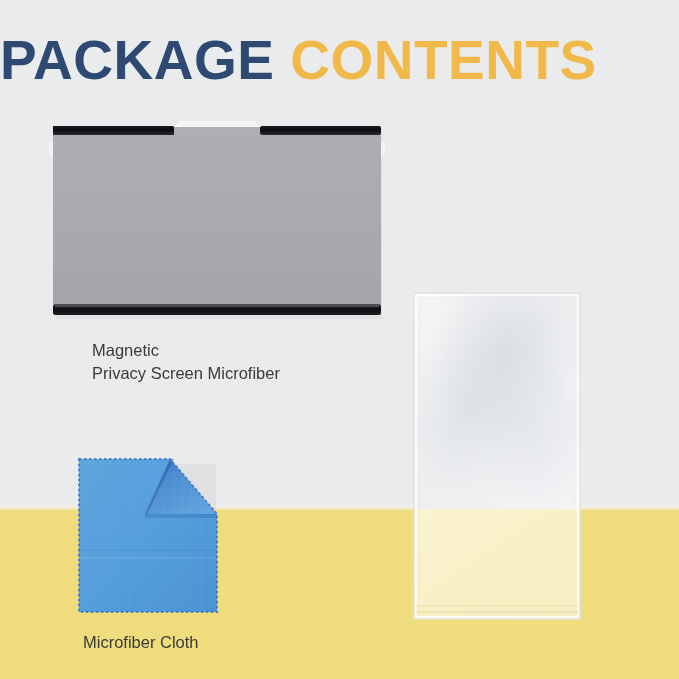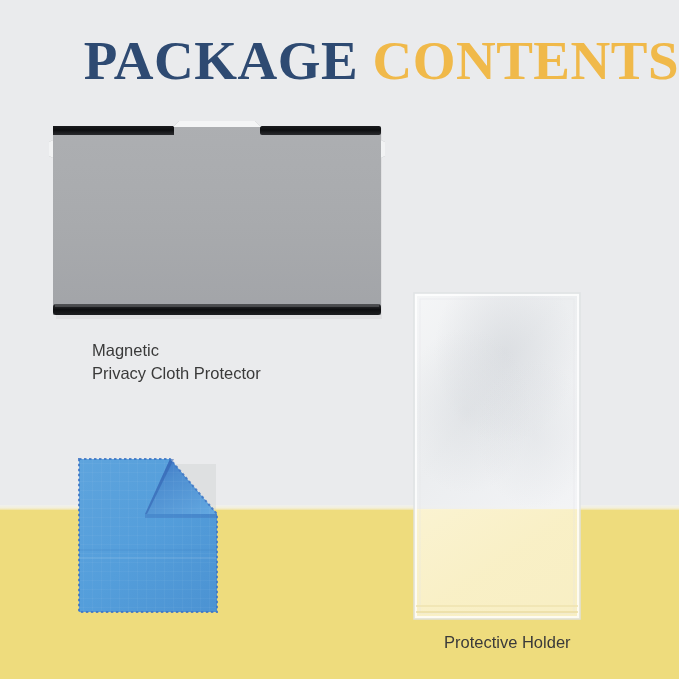--- a/index.html
+++ b/index.html
@@ -40,27 +40,27 @@
     left: 0; top: 505px;
     width: 679px; height: 5px;
     background: linear-gradient(to bottom, #eff0ef 0%, #f3efd9 60%, #efe2a0 100%);
   }
 
   
   .title {
     position: absolute;
     left: 0; top: 33px;
     width: 679px;
-    text-align: right;
+    text-align: left;
     font-size: 55px;
     font-weight: bold;
     letter-spacing: 0.5px;
     line-height: 1;
     white-space: nowrap;
-    font-family: Liberation Serif, serif;
+    font-family: Liberation Sans, sans-serif;
   }
   .title .w1 { color: #2e4a72; }
   .title .w2 { color: #f0b94a; }
 
   
   #protector {
     position: absolute;
     left: 48px;
     top: 118px;
     width: 338px;
@@ -165,21 +165,21 @@
       <rect x="7" y="186" width="324" height="3" fill="#76787b" opacity="0.45"></rect>
 
       <path d="M1,24 L5,22 L5,40 L1,38 Z" fill="#f2f3f4"></path>
 
       <path d="M337,24 L333,22 L333,40 L337,38 Z" fill="#f2f3f4"></path>
 
       <path d="M125,9 L131,3 L207,3 L213,9 Z" fill="#f4f5f6"></path>
     </svg>
   </div>
 
-  <div class="label" id="label-protector"><span>Magnetic</span><br><span>Privacy Cloth Protector</span></div>
+  <div class="label" id="label-protector"><span>Magnetic</span><br><span>Privacy Screen Microfiber</span></div>
 
   <div id="cloth">
     <svg width="148" height="164" viewBox="0 0 148 164" xmlns="http://www.w3.org/2000/svg">
       <defs>
         <linearGradient id="clothMain" x1="0" y1="0" x2="1" y2="1">
           <stop offset="0%" stop-color="#5ea4dd"></stop>
           <stop offset="50%" stop-color="#549edb"></stop>
           <stop offset="100%" stop-color="#4b92d2"></stop>
         </linearGradient>
         <linearGradient id="clothFlap" x1="0.1" y1="0" x2="0.9" y2="1">
@@ -208,20 +208,21 @@
       <path d="M96,5 L100,5 L73,60 L71,60 Z" fill="#2f5fae" opacity="0.55"></path>
       <path d="M71,60 L143,60 L143,64 L71,64 Z" fill="#3a72bd" opacity="0.45"></path>
 
       <path d="M5,96 L143,96" stroke="#3f81c4" stroke-opacity="0.22" stroke-width="1.5" fill="none"></path>
       <path d="M5,104 L143,104" stroke="#ffffff" stroke-opacity="0.13" stroke-width="1.5" fill="none"></path>
 
       <path d="M5,5 L96,5 L143,60 L143,158 L5,158 Z" fill="none" stroke="#3d74c4" stroke-width="2" stroke-dasharray="2.5 2.5" stroke-opacity="0.85"></path>
     </svg>
   </div>
 
+  <div class="label" id="label-cloth">Microfiber Cloth</div>
 
   <div id="holder">
     <svg width="170" height="332" viewBox="0 0 170 332" xmlns="http://www.w3.org/2000/svg">
       <defs>
         <linearGradient id="sleeveTop" x1="0" y1="0" x2="1" y2="1">
           <stop offset="0%" stop-color="#f6f7f8" stop-opacity="0.93"></stop>
           <stop offset="45%" stop-color="#eceef0" stop-opacity="0.86"></stop>
           <stop offset="100%" stop-color="#f4f5f7" stop-opacity="0.92"></stop>
         </linearGradient>
         <linearGradient id="sleeveBot" x1="0" y1="0" x2="1" y2="1">
@@ -260,15 +261,14 @@
         <rect x="8" y="8" width="154" height="314" fill="none" stroke="#e3e5e8" stroke-opacity="0.45" stroke-width="1"></rect>
 
         <rect x="4" y="314" width="162" height="2" fill="#efe4b0" opacity="0.8"></rect>
         <rect x="4" y="320" width="162" height="2" fill="#e9dca0" opacity="0.7"></rect>
       </g>
 
       <rect x="2" y="2" width="166" height="326" fill="none" stroke="#dfe1e3" stroke-width="1.5" stroke-opacity="0.9"></rect>
     </svg>
   </div>
 
-  <div class="label" id="label-holder">Protective Holder</div>
 
 </div>
 
 </body></html>

